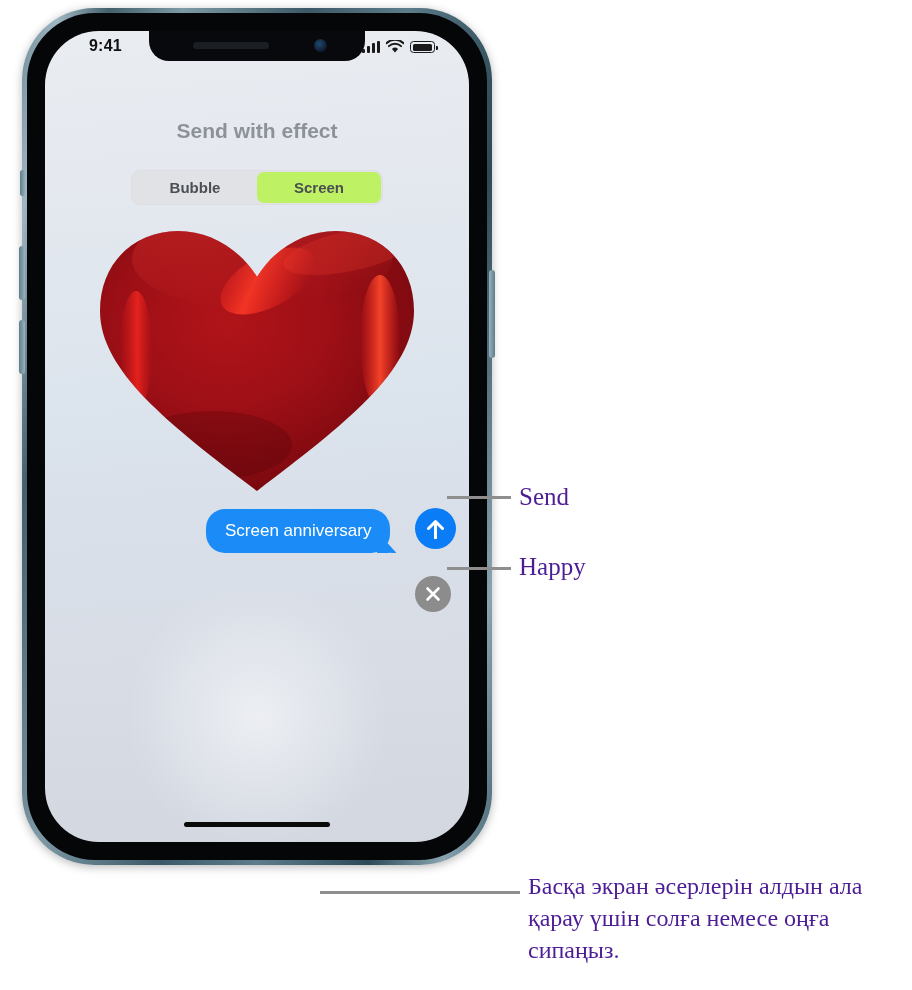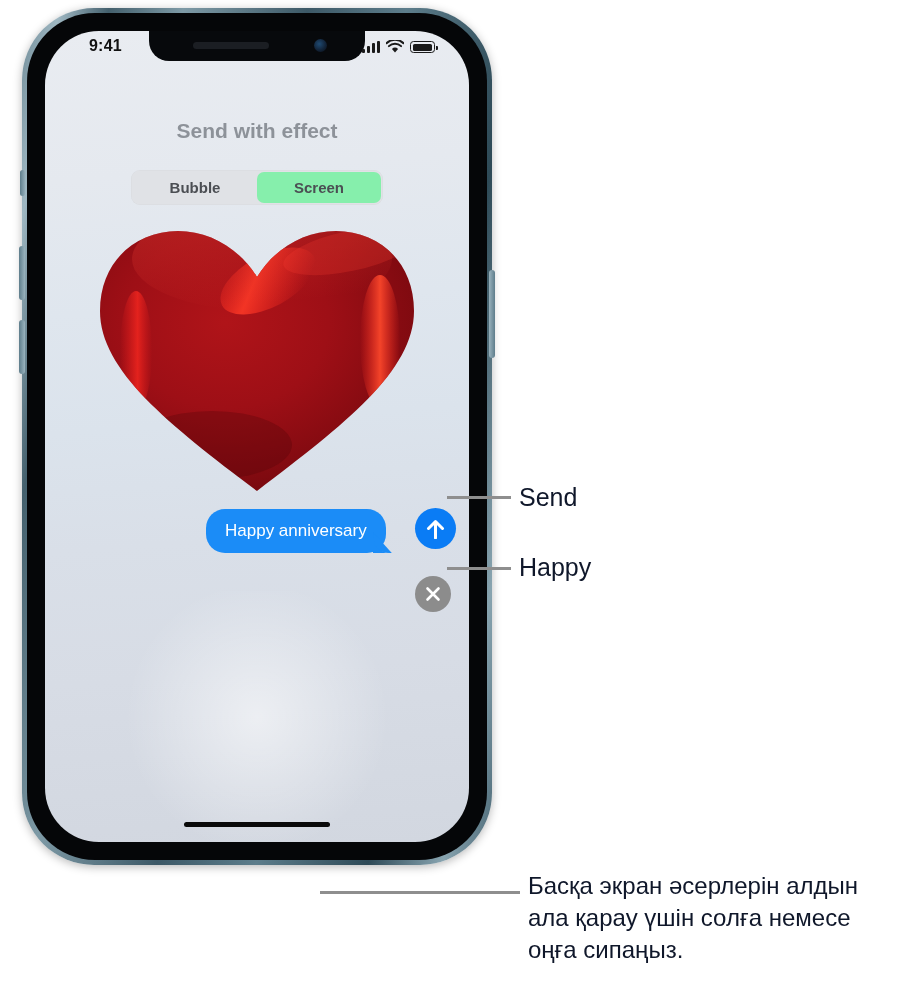--- a/index.html
+++ b/index.html
@@ -92,21 +92,21 @@
     position:absolute;left:50%;top:139px;transform:translateX(-50%);
     width:252px;height:35px;border-radius:9px;background:#e0e2e6;
     display:flex;box-sizing:border-box;padding:2px;
     box-shadow:inset 0 0 0 .5px rgba(0,0,0,.03);
     font-weight:bold;
   }
   .seg{
     flex:1;height:100%;display:flex;align-items:center;justify-content:center;
     font-size:15px;color:#4b4e53;border-radius:7px;
   }
-  .seg.active{background:#86efac;}
+  .seg.active{background:#bef264;}
 
   
   .heart-wrap{position:absolute;left:50%;top:188px;transform:translateX(-50%);
     width:330px;height:278px;}
   .heart-wrap svg{display:block;width:100%;height:100%;}
 
   .overlay-caption{
     position:absolute;left:50%;top:452px;transform:translateX(-50%);
     font-size:13px;letter-spacing:1.1px;color:#9aa6b4;white-space:nowrap;
     text-align:center;width:100%;
@@ -151,21 +151,21 @@
 
   
   .home-ind{
     position:absolute;left:50%;bottom:15px;transform:translateX(-50%);
     width:146px;height:5px;border-radius:3px;background:#0a0a0a;
   }
 
   
   .callout{position:absolute;z-index:20;}
   .lead{position:absolute;height:3px;background:#8e8e8e;}
-  .cl-text{position:absolute;font-size:25px;color:#0f172a;white-space:nowrap;}
+  .cl-text{position:absolute;font-size:25px;color:#4c1d95;white-space:nowrap;font-family:Liberation Serif, serif;}
   .cl-text.multi{white-space:normal;width:360px;line-height:1.34;font-size:24px;}
 </style>
 </head>
 <body>
 
 <div class="stage">
 
   <div class="phone">
     <div class="btn-silent"></div>
     <div class="btn-volup"></div>
@@ -254,21 +254,21 @@
               <ellipse cx="44" cy="132" rx="16" ry="60" fill="url(#hsheenLeft)"></ellipse>
               <ellipse cx="170" cy="40" rx="130" ry="52" fill="url(#htop)"></ellipse>
               <ellipse cx="258" cy="32" rx="68" ry="20" fill="#ff4034" opacity=".22" transform="rotate(-12 258 32)"></ellipse>
               <ellipse cx="120" cy="226" rx="80" ry="34" fill="#4d0306" opacity=".28"></ellipse>
             </g>
           </svg>
         </div>
 
 
         <div class="bubble">
-          <span>Happy anniversary</span>
+          <span>Screen anniversary</span>
           <svg class="bubble-tail" viewBox="0 0 20 22">
             <path d="M0 0 C 2 12, 8 19, 19 21 C 10 21, 3 16, 0 9 Z" fill="#1b8cf7"></path>
             <path d="M0 0 L 0 21 L 14 21 C 6 19, 1 11, 0 0 Z" fill="#1b8cf7"></path>
           </svg>
         </div>
 
         <div class="send-btn">
           <svg width="19" height="20" viewBox="0 0 19 20">
             <path d="M9.5 19 L9.5 3 M2.5 9.5 L9.5 2.5 L16.5 9.5" stroke="#fff" stroke-width="3" fill="none" stroke-linecap="round" stroke-linejoin="round"></path>
           </svg>

